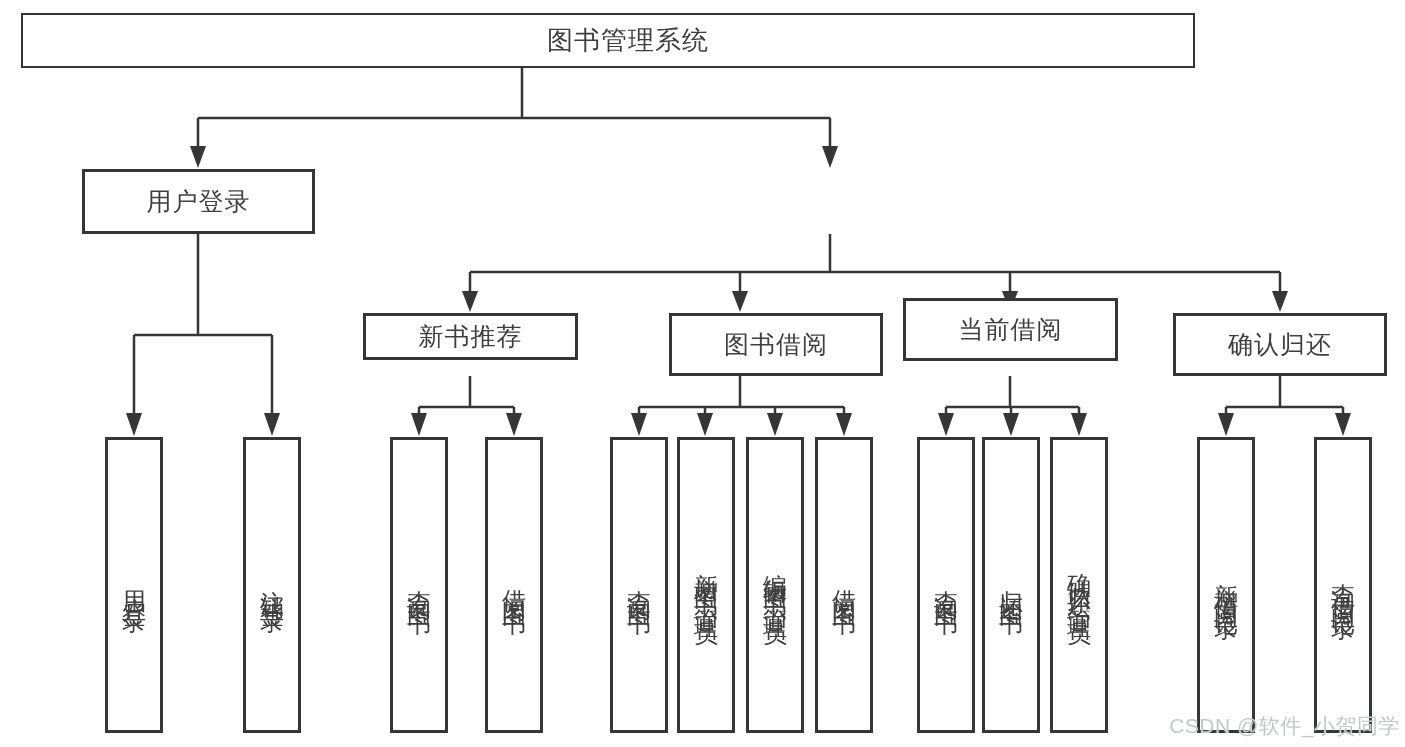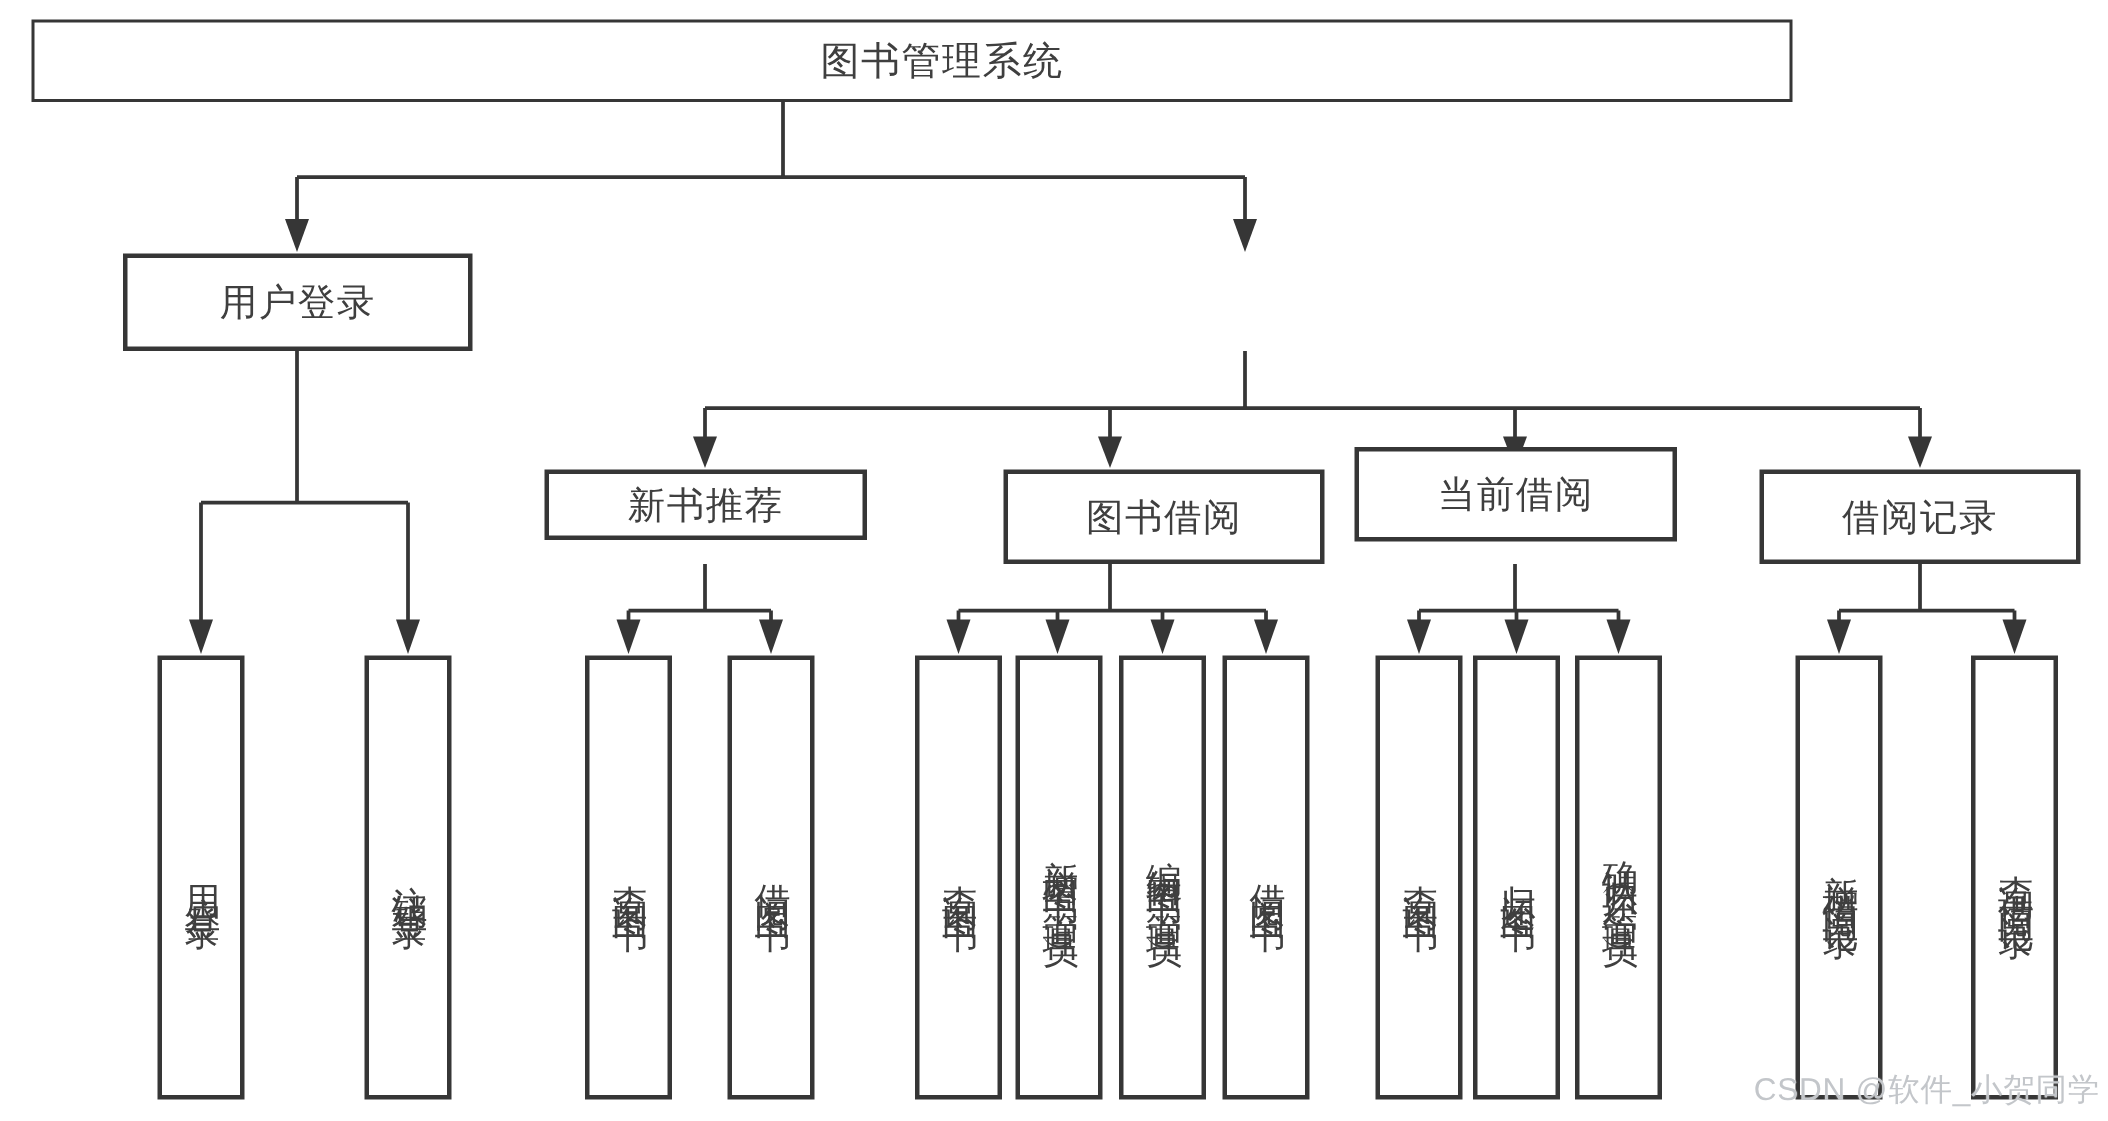--- a/index.html
+++ b/index.html
@@ -115,21 +115,21 @@
   <div class="node" style="left:363px; top:313px; width:215px; height:47px;">
     <span>新书推荐</span>
   </div>
   <div class="node" style="left:633px; top:313px; width:214px; height:63px;margin-left:36px;">
     <span>图书借阅</span>
   </div>
   <div class="node" style="left:903px; top:298px; width:215px; height:63px;">
     <span>当前借阅</span>
   </div>
   <div class="node" style="left:1173px; top:313px; width:214px; height:63px;">
-    <span>借阅记录</span>
+    <span>确认归还</span>
   </div>
 
   <div class="node vbox" style="left:105px; top:437px; width:58px; height:296px;">
     <span class="vtext">用户登录</span>
   </div>
   <div class="node vbox" style="left:243px; top:437px; width:58px; height:296px;">
     <span class="vtext">注销登录</span>
   </div>
 
   <div class="node vbox" style="left:390px; top:437px; width:58px; height:296px;">

